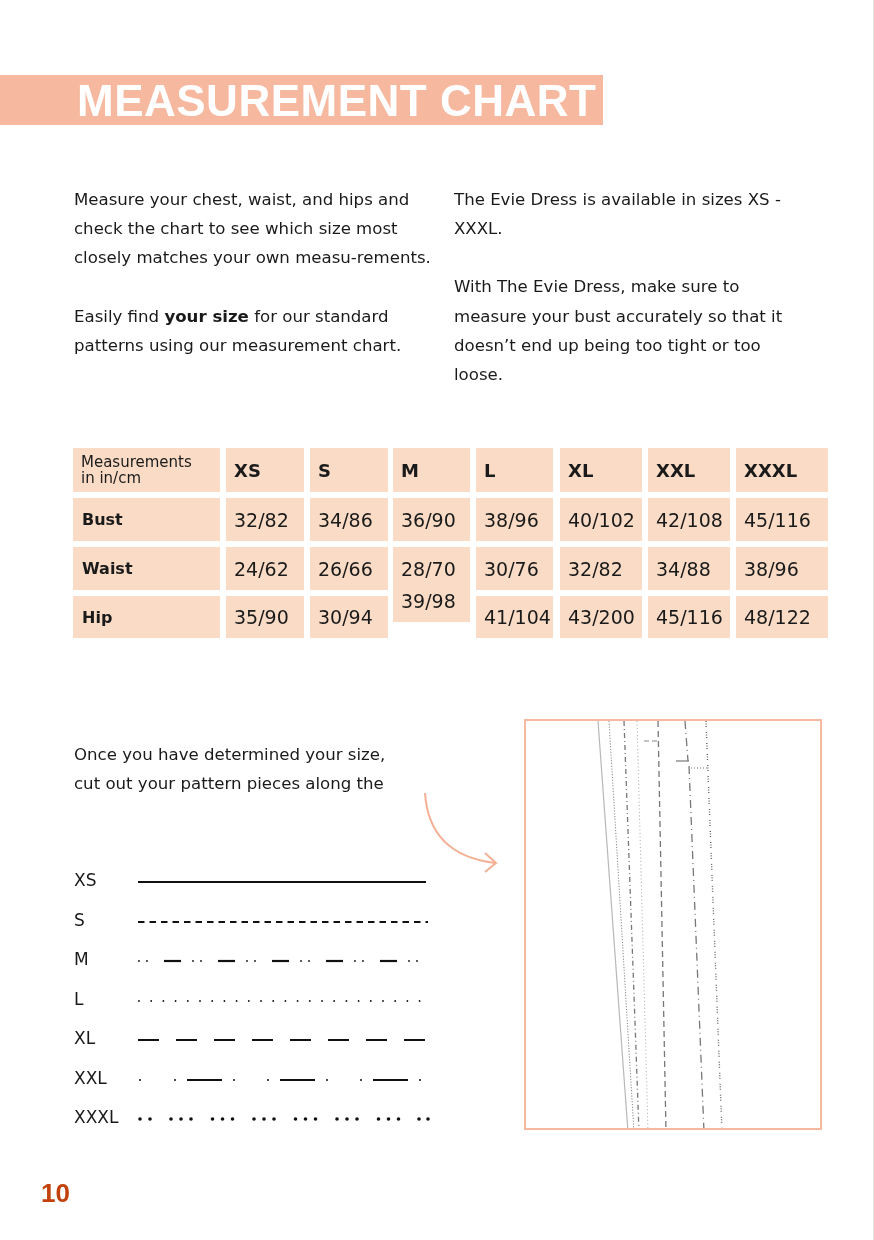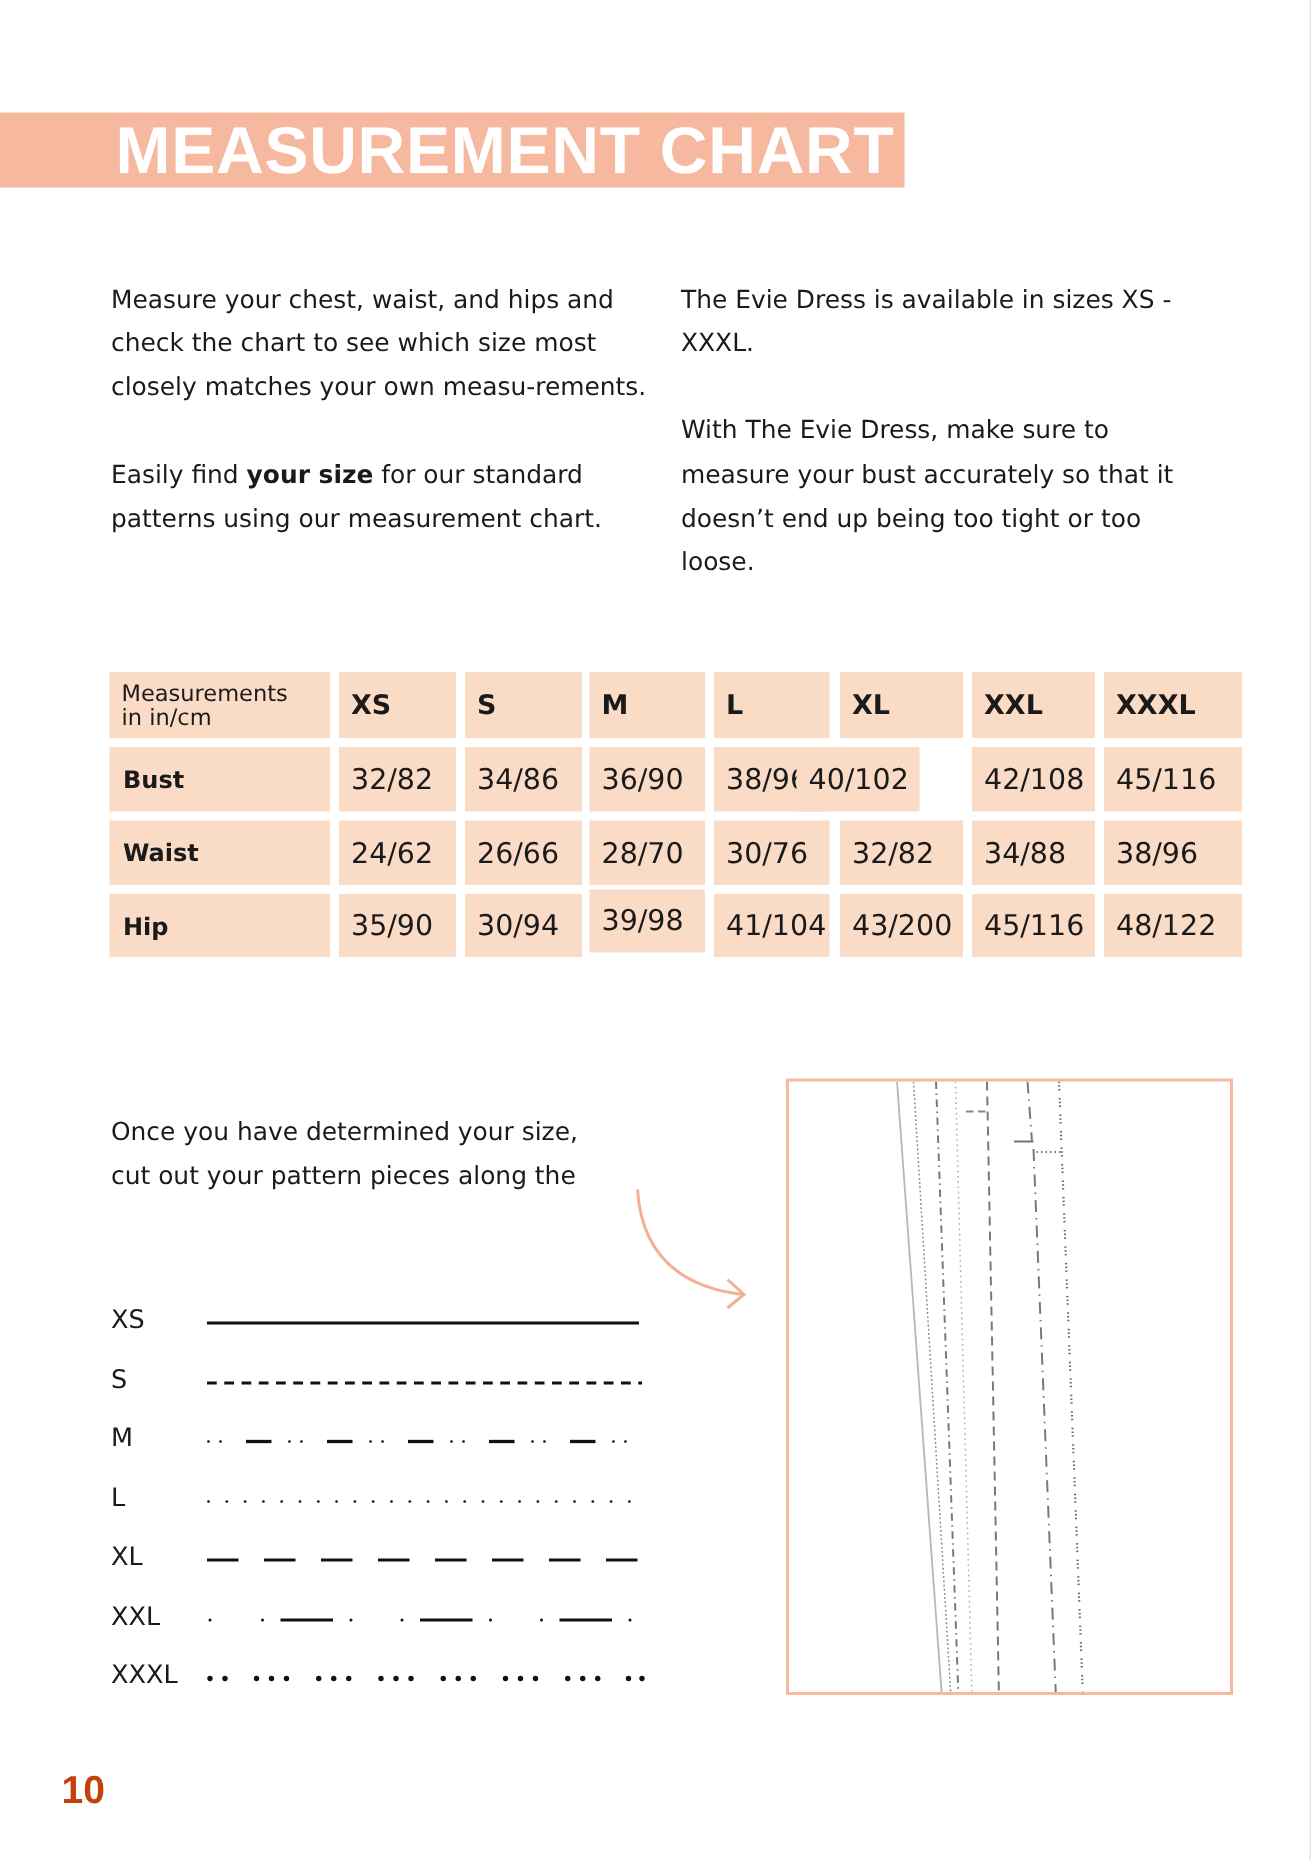--- a/index.html
+++ b/index.html
@@ -69,35 +69,35 @@
     <div class="cell head" style="left: 320px; top: 0px; width: 77px; height: 44px;">M</div>
     <div class="cell head" style="left: 403px; top: 0px; width: 77px; height: 44px;">L</div>
     <div class="cell head" style="left: 487px; top: 0px; width: 82px; height: 44px;">XL</div>
     <div class="cell head" style="left: 575px; top: 0px; width: 82px; height: 44px;">XXL</div>
     <div class="cell head" style="left: 663px; top: 0px; width: 92px; height: 44px;">XXXL</div>
     <div class="cell rowlabel" style="left: 0px; top: 50px; width: 147px; height: 43px;">Bust</div>
     <div class="cell " style="left: 153px; top: 50px; width: 78px; height: 43px;">32/82</div>
     <div class="cell " style="left: 237px; top: 50px; width: 78px; height: 43px;">34/86</div>
     <div class="cell " style="left: 320px; top: 50px; width: 77px; height: 43px;">36/90</div>
     <div class="cell " style="left: 403px; top: 50px; width: 77px; height: 43px;">38/96</div>
-    <div class="cell " style="left: 458px; top: 50px; width: 82px; height: 43px;">40/102</div>
+    <div class="cell " style="left: 487px; top: 50px; width: 82px; height: 43px;">40/102</div>
     <div class="cell " style="left: 575px; top: 50px; width: 82px; height: 43px;">42/108</div>
     <div class="cell " style="left: 663px; top: 50px; width: 92px; height: 43px;">45/116</div>
     <div class="cell rowlabel" style="left: 0px; top: 99px; width: 147px; height: 43px;">Waist</div>
     <div class="cell " style="left: 153px; top: 99px; width: 78px; height: 43px;">24/62</div>
     <div class="cell " style="left: 237px; top: 99px; width: 78px; height: 43px; text-align: right;">26/66</div>
     <div class="cell " style="left: 320px; top: 99px; width: 77px; height: 43px;">28/70</div>
     <div class="cell " style="left: 403px; top: 99px; width: 77px; height: 43px;">30/76</div>
     <div class="cell " style="left: 487px; top: 99px; width: 82px; height: 43px;">32/82</div>
     <div class="cell " style="left: 575px; top: 99px; width: 82px; height: 43px;">34/88</div>
     <div class="cell " style="left: 663px; top: 99px; width: 92px; height: 43px;">38/96</div>
     <div class="cell rowlabel" style="left: 0px; top: 148px; width: 147px; height: 42px;">Hip</div>
     <div class="cell " style="left: 153px; top: 148px; width: 78px; height: 42px;">35/90</div>
     <div class="cell " style="left: 237px; top: 148px; width: 78px; height: 42px;">30/94</div>
-    <div class="cell " style="left: 320px; top: 145px; width: 77px; height: 42px;">39/98</div>
+    <div class="cell " style="left: 320px; top: 132px; width: 77px; height: 42px;">39/98</div>
     <div class="cell " style="left: 403px; top: 148px; width: 77px; height: 42px;">41/104</div>
     <div class="cell " style="left: 487px; top: 148px; width: 82px; height: 42px;">43/200</div>
     <div class="cell " style="left: 575px; top: 148px; width: 82px; height: 42px;">45/116</div>
     <div class="cell " style="left: 663px; top: 148px; width: 92px; height: 42px;">48/122</div>
   </div>
 
 <div class="cut-text">
   <div>Once you have determined your size,</div>
   <div>cut out your pattern pieces along the</div>
 </div>

